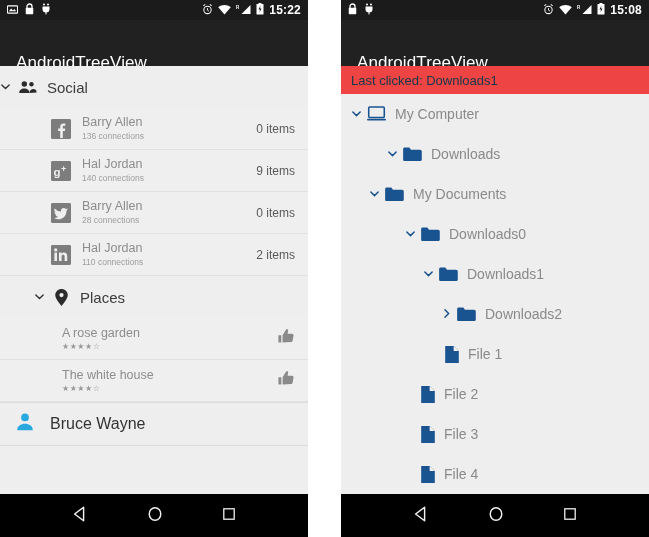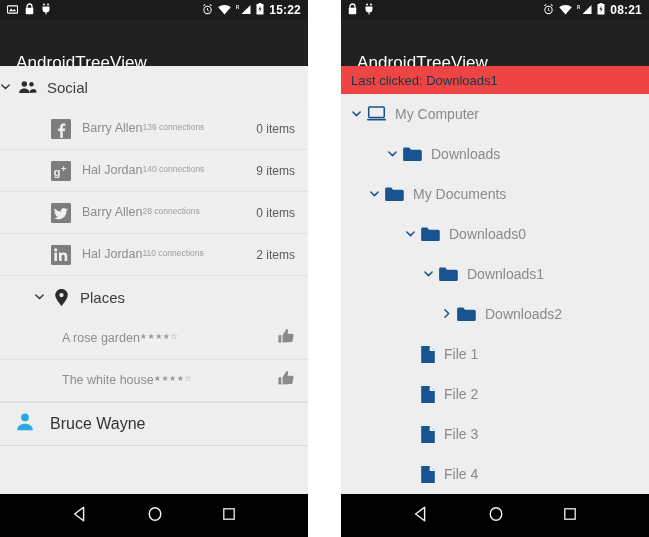--- a/index.html
+++ b/index.html
@@ -65,21 +65,21 @@
 
   .row-item {
     height: 42px; background: #efefef; border-bottom: 1px solid #e2e2e2;
     padding-right: 13px;
   }
   .sq-ico {
     width: 20px; height: 20px; border-radius: 2px; background: #7d7d7d;
     color: #efefef; display: flex; align-items: center; justify-content: center;
     font-size: 13px; font-weight: bold; flex: 0 0 20px;
   }
-  .it-texts { margin-left: 11px; display: flex; flex-direction: row; justify-content: center; }
+  .it-texts { margin-left: 11px; display: flex; flex-direction: column; justify-content: center; }
   .it-title { font-size: 12.5px; color: #8d8d8d; line-height: 15px; }
   .it-sub { font-size: 8.5px; color: #9d9d9d; line-height: 12px; }
   .it-right { margin-left: auto; font-size: 12px; color: #5a5a5a; }
   .stars { font-size: 8px; color: #9a9a9a; letter-spacing: .5px; line-height: 11px; }
   .thumb { margin-left: auto; }
 
   
   .trow { height: 40px; display: flex; align-items: center; background: #eeeeee; }
   .trow .chev { flex: 0 0 auto; margin-right: 5px; }
   .trow .chev.spacer { width: 11px; }
@@ -339,21 +339,21 @@
               <path d="M29 2v18H11z" fill="#fff"></path>
             </svg>
         </span>
         <span class="sb-ico">
           <svg width="8" height="12" viewBox="0 0 16 24">
               <rect x="1" y="2" width="14" height="21" rx="1.2" fill="#fff"></rect>
               <rect x="5" y="0" width="6" height="2.5" fill="#fff"></rect>
               <path d="M9 5l-4 8h3l-1 6 4-8H8z" fill="#1b1b1b"></path>
             </svg>
         </span>
-        <span class="sb-time">08:21</span>
+        <span class="sb-time">15:08</span>
       </div>
     </div>
 
     <div class="appbar">
       <span class="appbar-title">AndroidTreeView</span>
     </div>
 
     <div class="banner">Last clicked: Downloads1</div>
 
     <div class="content">
@@ -436,21 +436,21 @@
             </svg>
         </span>
         <span class="t-ico">
           <svg width="19" height="15" viewBox="0 0 20 16">
               <path d="M0 2.2C0 1.3.7.6 1.6.6h5L8.4 3H18c1 0 1.9.8 1.9 1.8v8.5c0 1-.9 1.7-1.9 1.7H1.6C.7 15 0 14.3 0 13.3z" fill="#1A5490"></path>
             </svg>
         </span>
         <span class="t-label">Downloads2</span>
       </div>
 
-      <div class="trow" style="padding-left:64px;">
+      <div class="trow" style="padding-left:80px;margin-left:8px;">
         <span class="chev spacer"></span>
         <span class="t-ico">
           <svg width="14" height="17" viewBox="0 0 16 20">
               <path d="M0 0h10l6 6v14H0z" fill="#1A5490"></path>
               <path d="M10 0l6 6h-6z" fill="#f2f2f2"></path>
             </svg>
         </span>
         <span class="t-label">File 1</span>
       </div>
 

